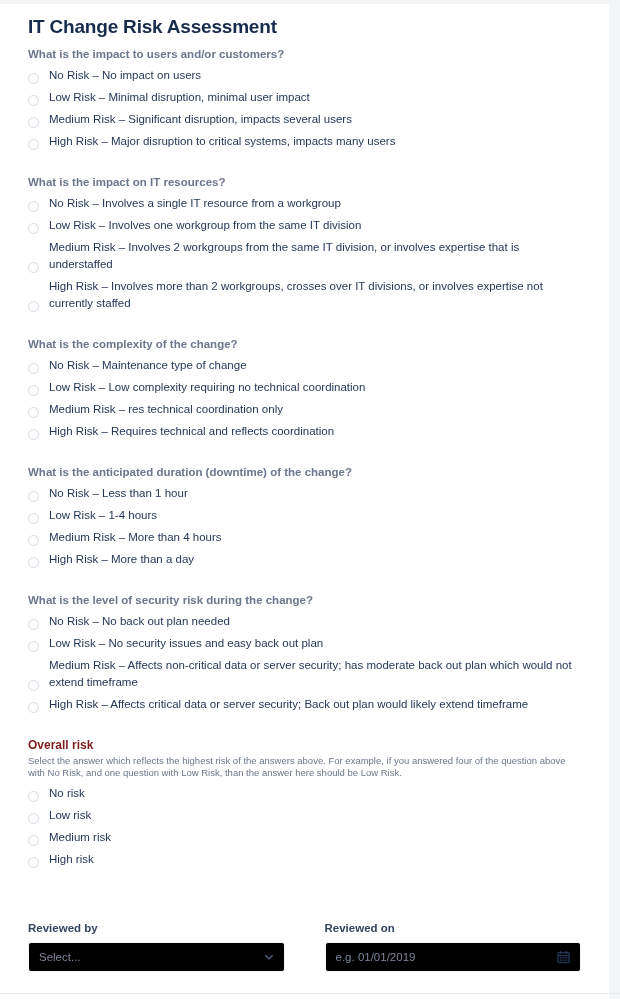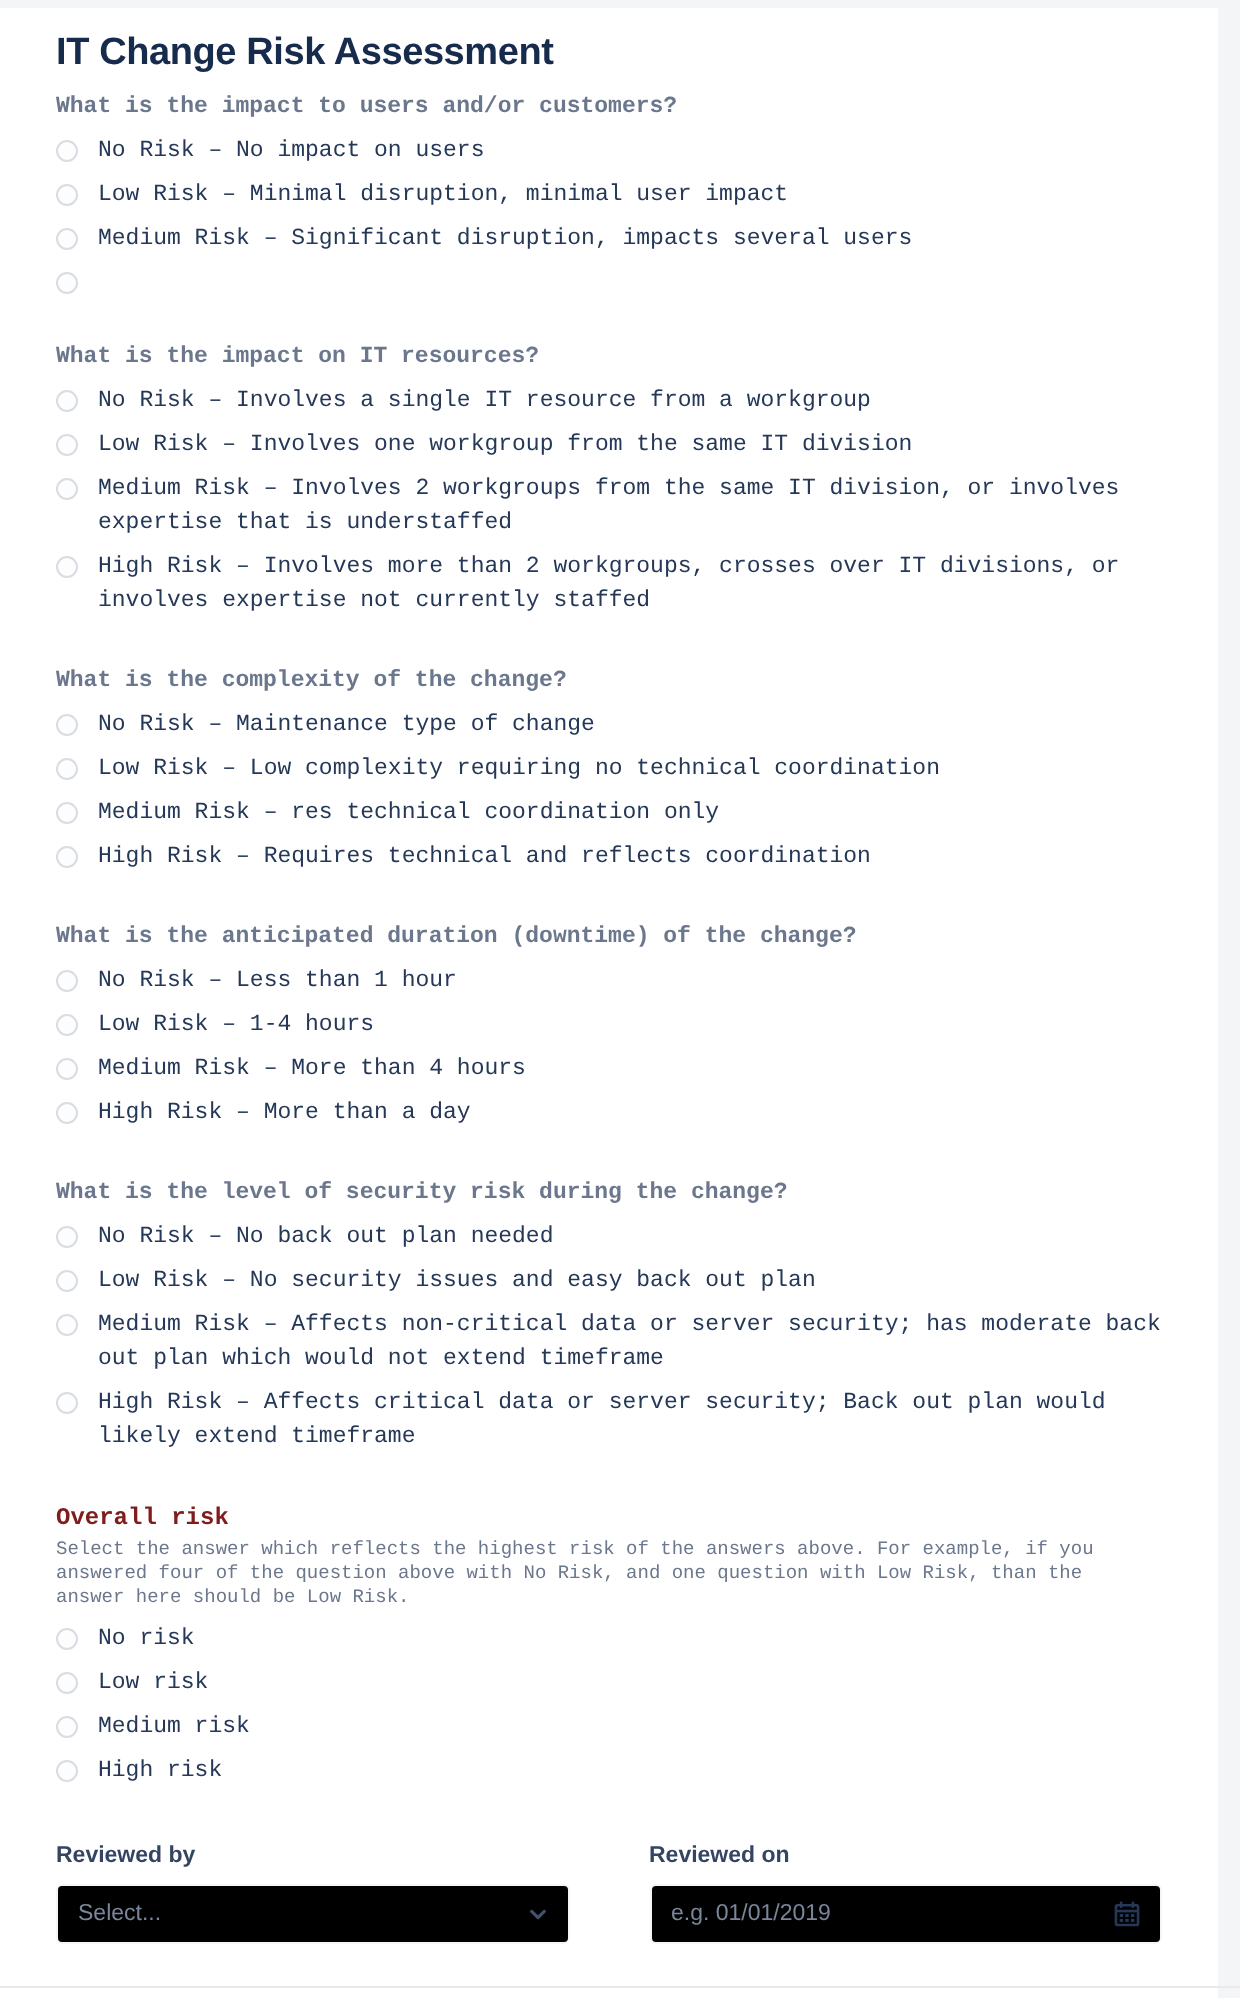--- a/index.html
+++ b/index.html
@@ -38,21 +38,20 @@
     color: #172b4d;
     letter-spacing: -0.2px;
     margin: 0;
     padding-top: 10px;
     line-height: 26px;
   }
 
   
   .qgroup {
     margin-top: 12px;
-    font-family: Liberation Mono, monospace;
   }
   .qgroup.first { margin-top: 6px; }
 
   .qlabel {
     font-size: 11.5px;
     font-weight: bold;
     color: #6b778c;
     line-height: 16px;
     margin-bottom: 5px;
   }
@@ -66,21 +65,21 @@
   .section-help {
     font-size: 9.5px;
     color: #6b778c;
     line-height: 12px;
     margin-bottom: 6px;
     max-width: 545px;
   }
 
   .opt {
     display: flex;
-    align-items: flex-start;
+    align-items: flex-end;
     margin-bottom: 5px;
   }
   .opt:last-child { margin-bottom: 0; }
 
   .radio {
     flex: 0 0 auto;
     width: 11px;
     height: 11px;
     border-radius: 50%;
     border: 1px solid #d8dce3;
@@ -176,20 +175,21 @@
       <div class="opt">
         <span class="radio"></span>
         <span class="opt-label">Low Risk – Minimal disruption, minimal user impact</span>
       </div>
       <div class="opt">
         <span class="radio"></span>
         <span class="opt-label">Medium Risk – Significant disruption, impacts several users</span>
       </div>
       <div class="opt">
         <span class="radio"></span>
+        <span class="opt-label">High Risk – Major disruption to critical systems, impacts many users</span>
       </div>
     </div>
 
     <div class="qgroup" style="margin-top:24px">
       <div class="qlabel">What is the impact on IT resources?</div>
       <div class="opt">
         <span class="radio"></span>
         <span class="opt-label">No Risk – Involves a single IT resource from a workgroup</span>
       </div>
       <div class="opt">

